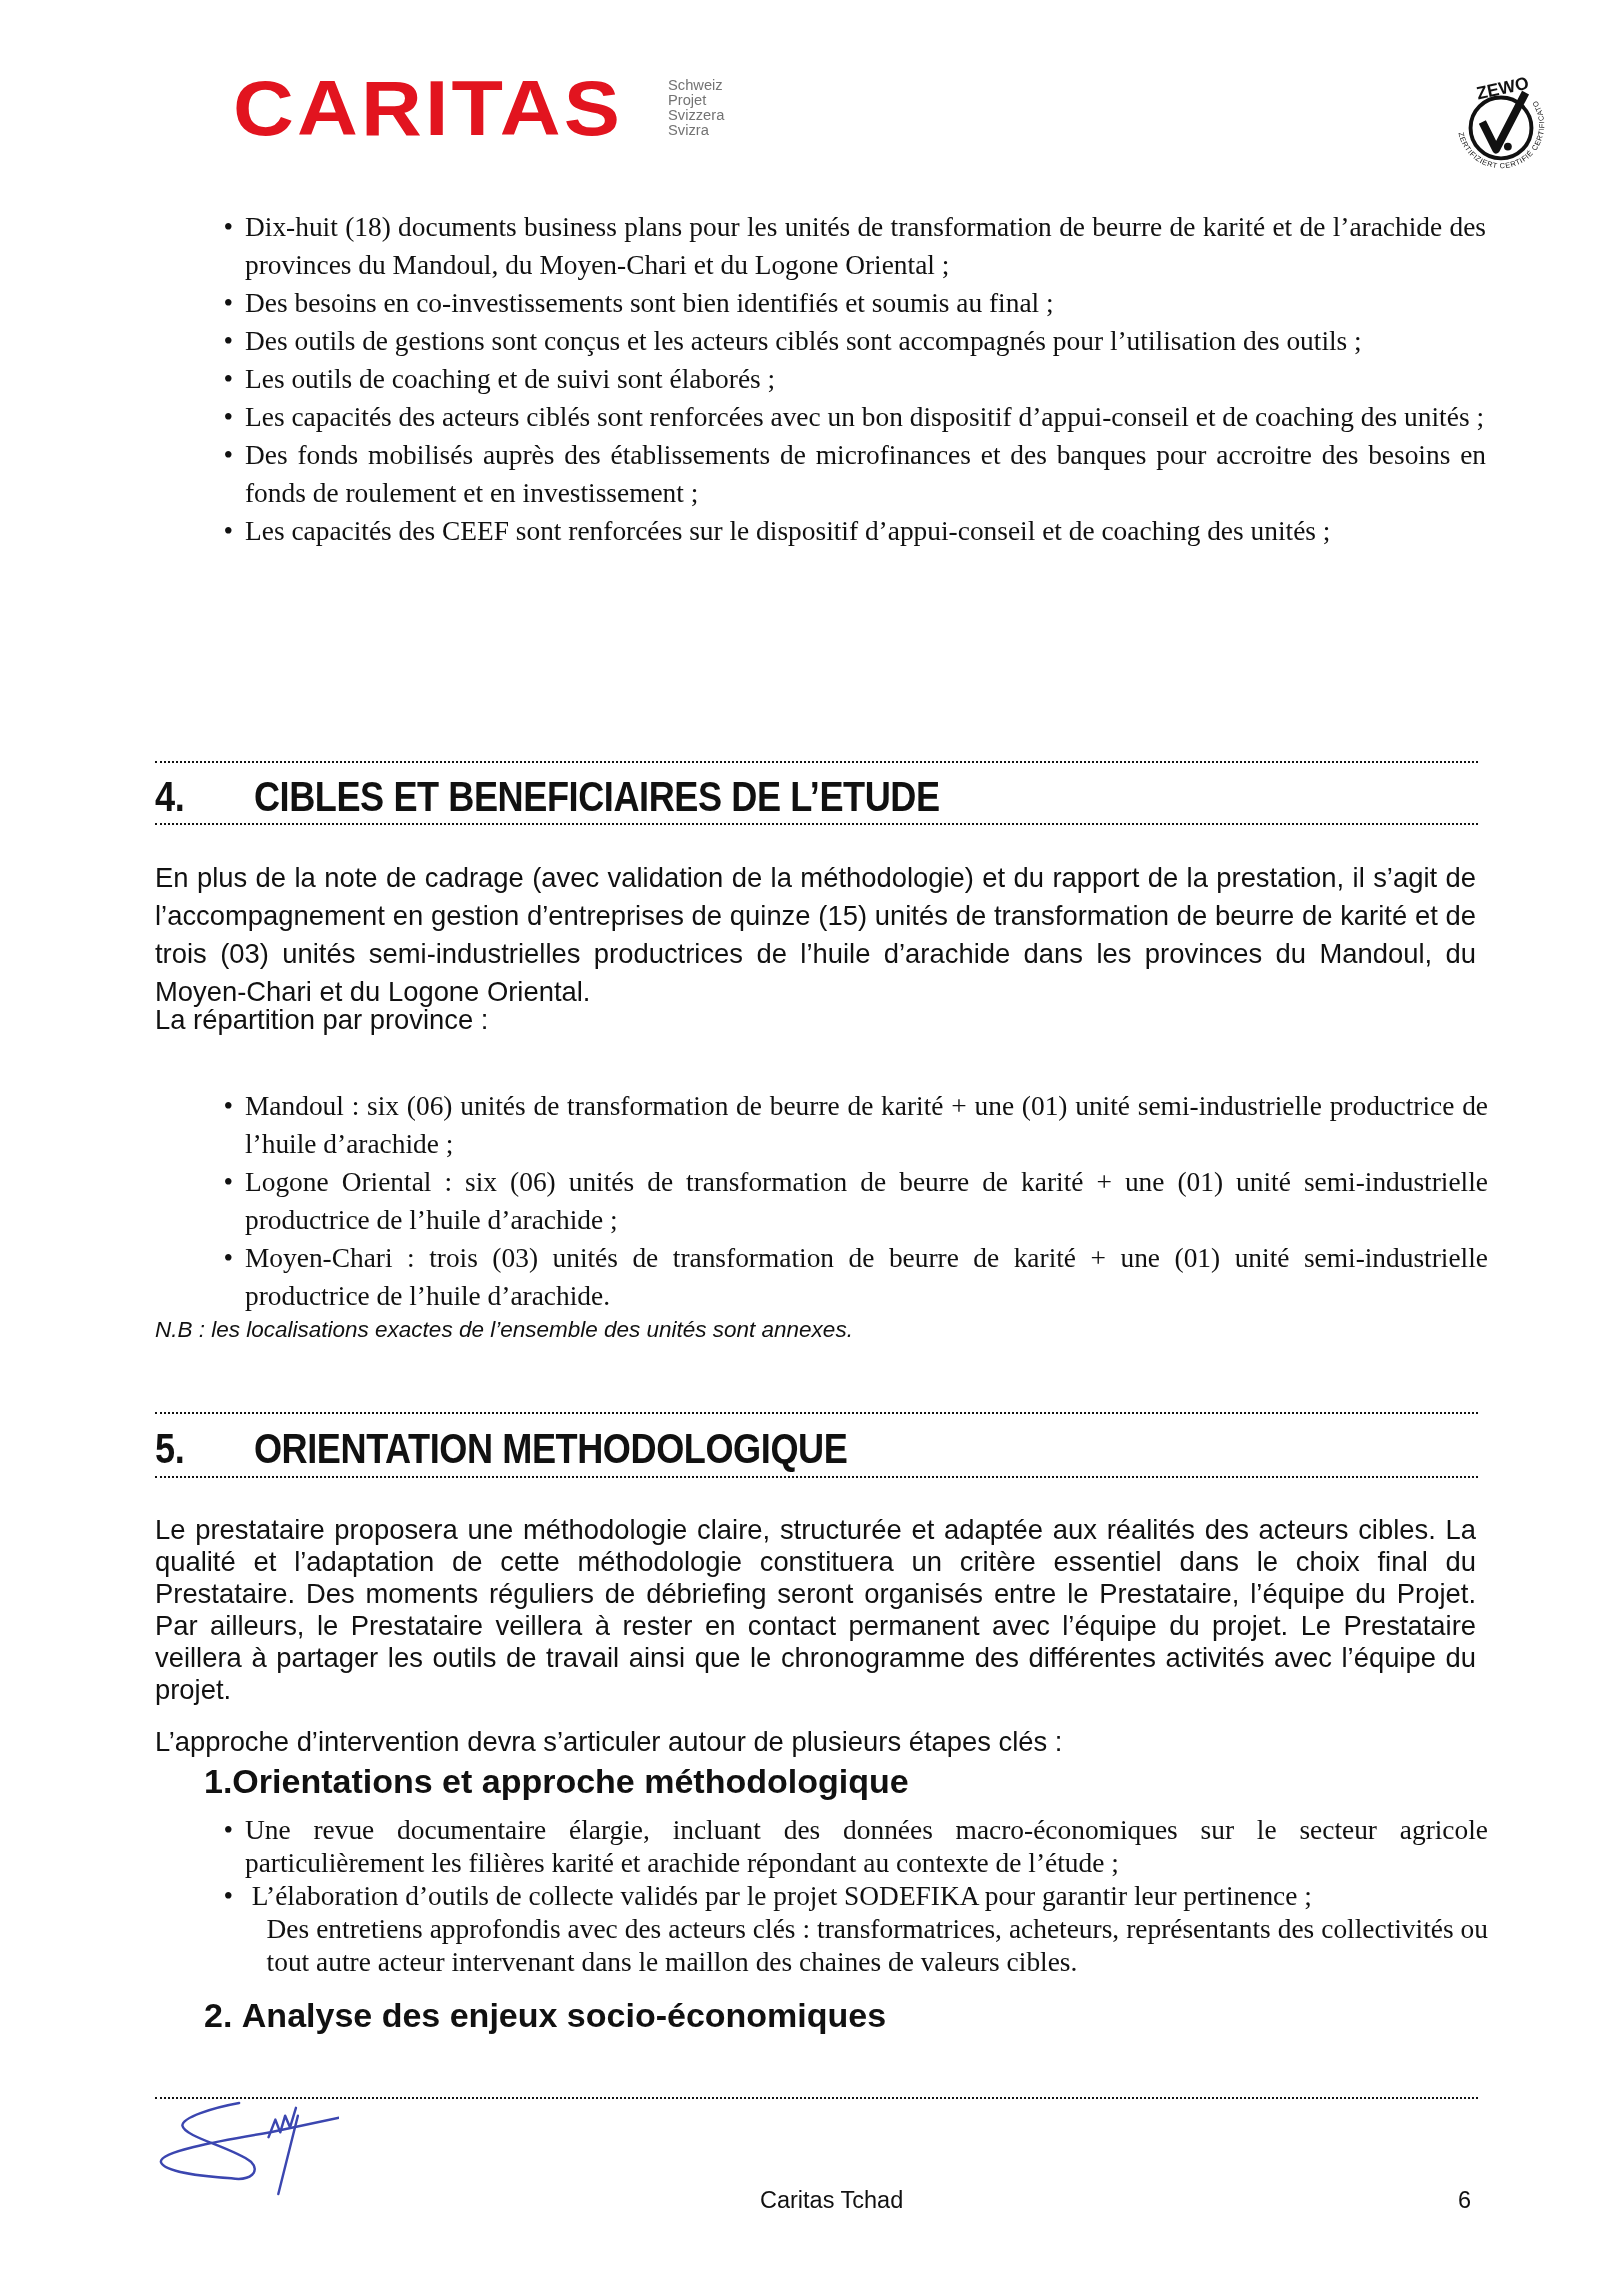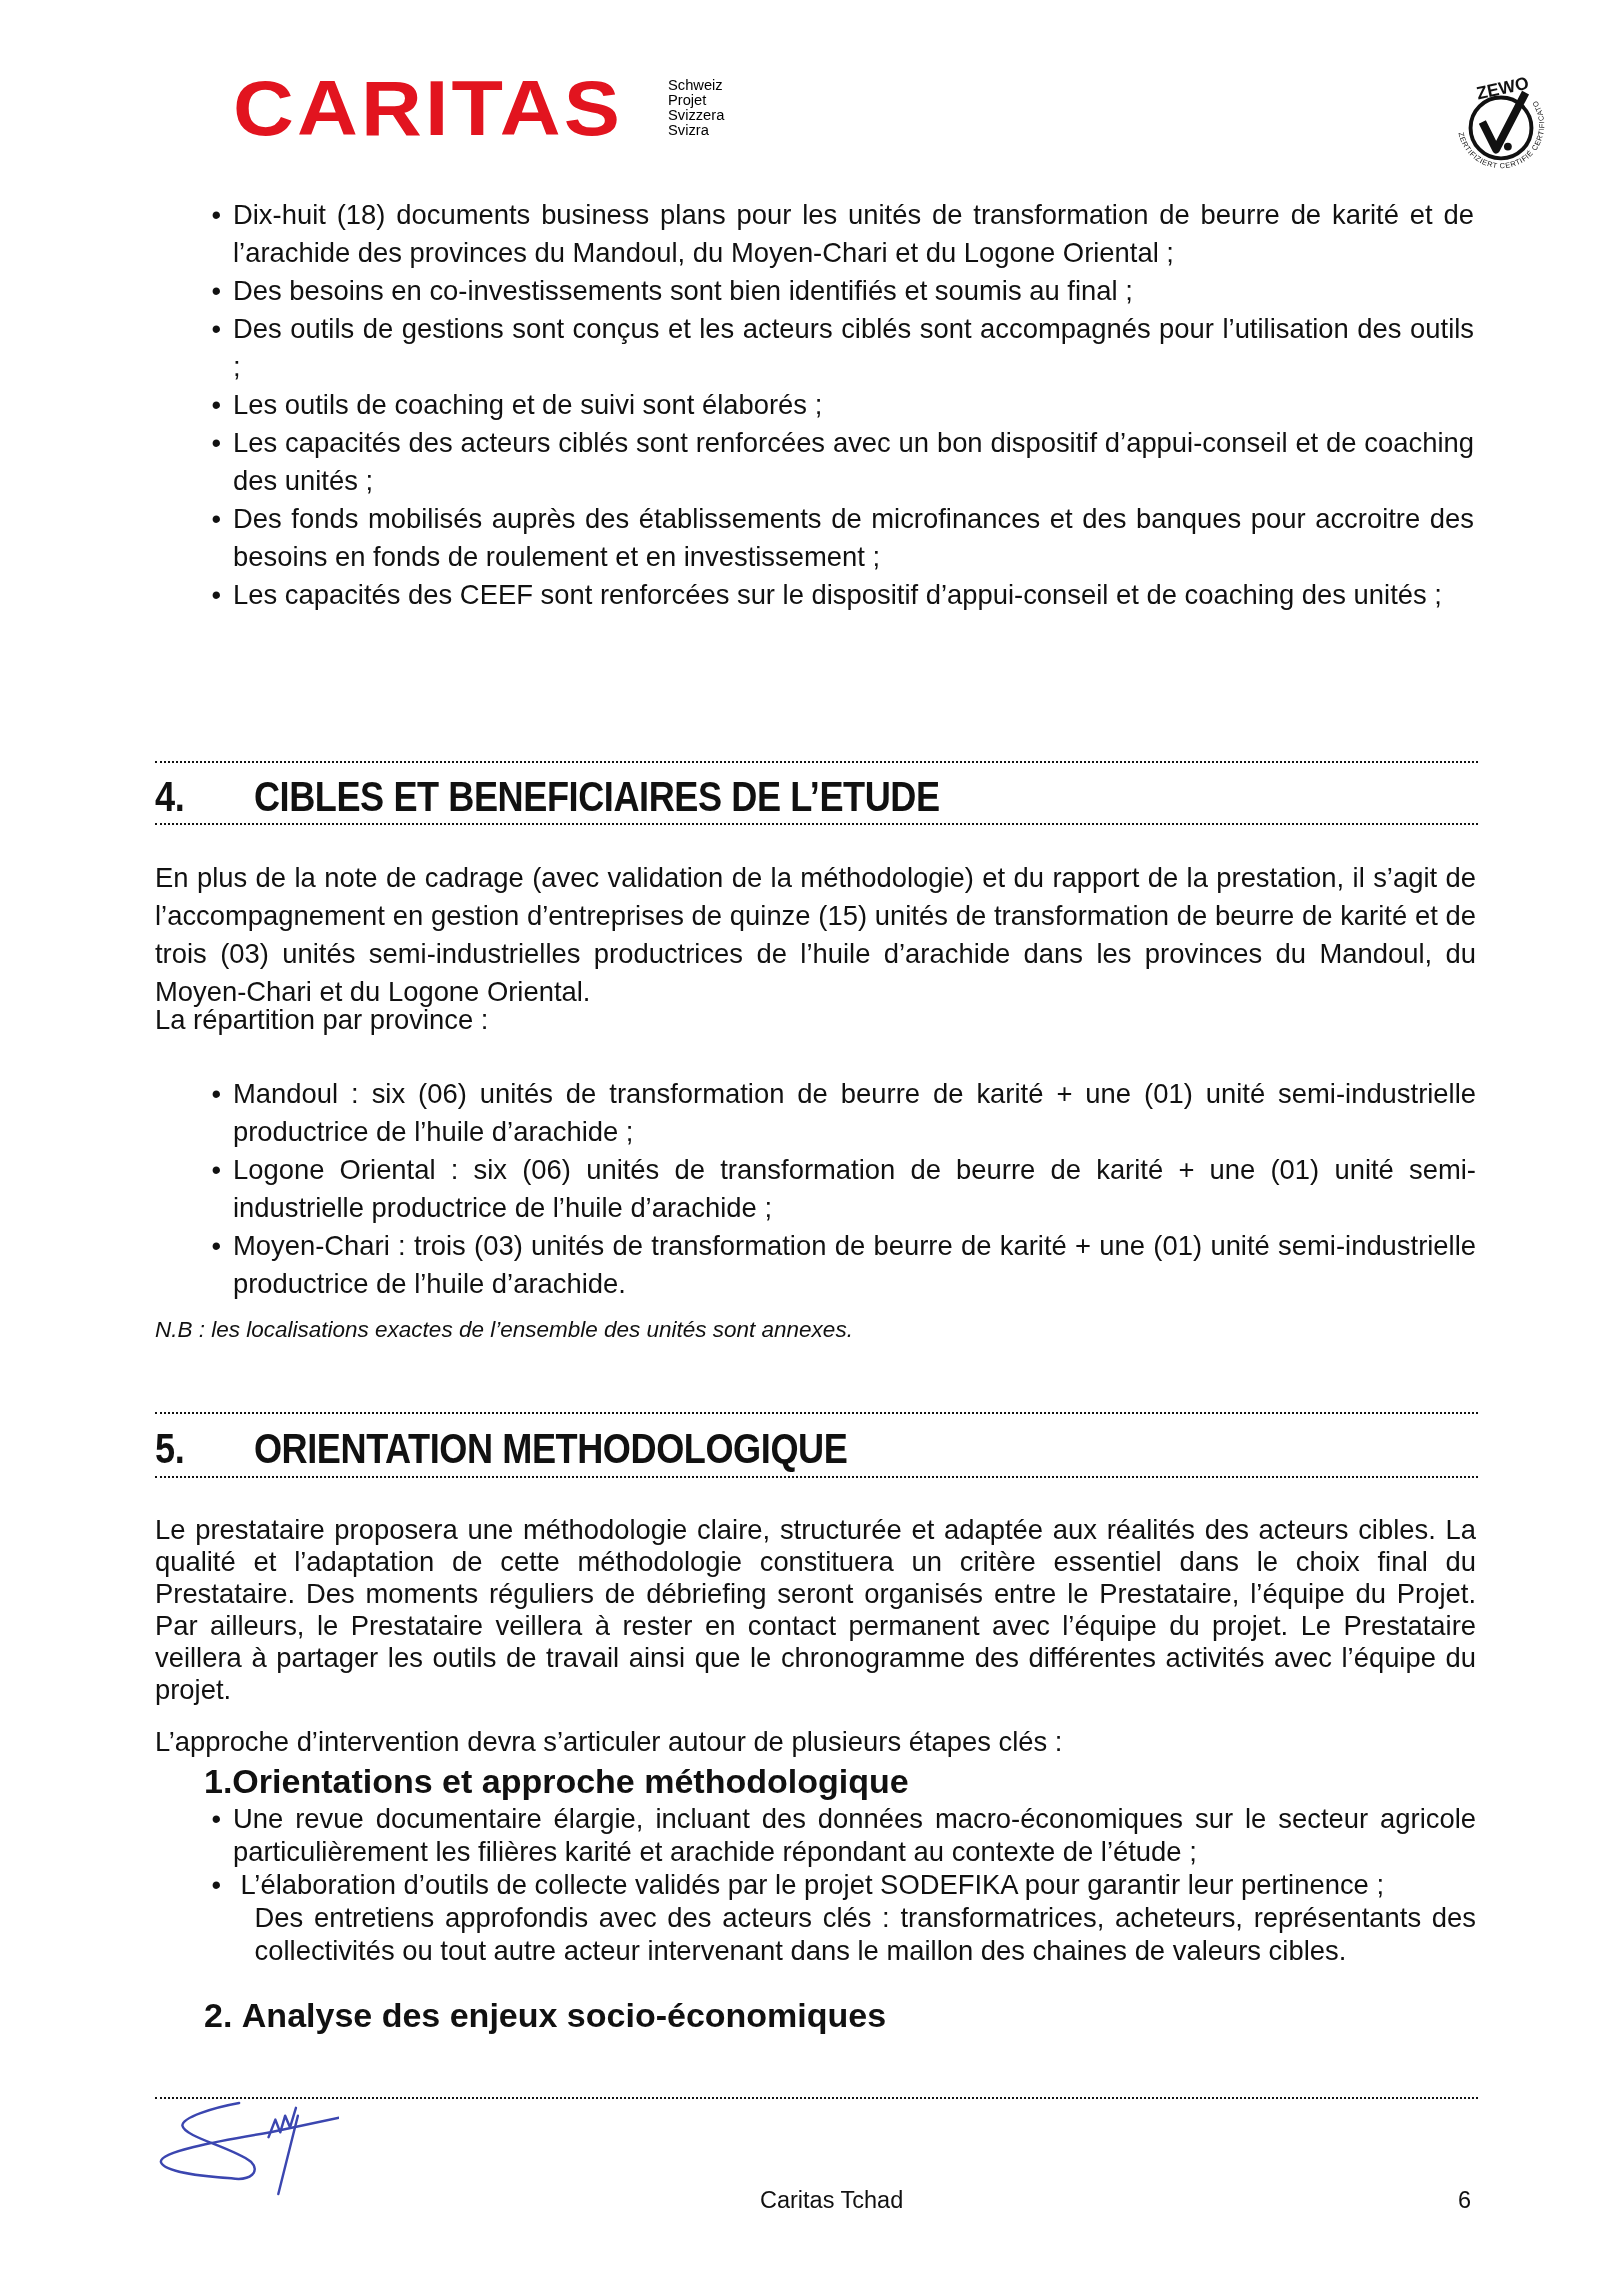--- a/index.html
+++ b/index.html
@@ -3,28 +3,28 @@
 <meta charset="utf-8">
 <style>
   html, body { margin: 0; padding: 0; background: #ffffff; }
   body { width: 1621px; height: 2293px; position: relative; overflow: hidden;
          font-family: "Liberation Sans", sans-serif; color: #111; }
   .abs { position: absolute; }
 
   
   .logo-word { left: 233px; top: 69px; font-family: "Liberation Sans", sans-serif; font-weight: bold;
                font-size: 78px; letter-spacing: 2.9px; color: #e2141f; line-height: 78px; transform: scaleX(1.08); transform-origin: left center; }
-  .logo-langs { left: 668px; top: 78px; font-size: 14.7px; line-height: 14.7px; color: #000000; }
+  .logo-langs { left: 668px; top: 78px; font-size: 14.7px; line-height: 14.7px; color: #737373; }
   .logo-langs div { height: 15px; }
   .zewo { left: 1447px; top: 71px; width: 108px; height: 108px; }
 
   
   .txt { font-size: 27.4px; line-height: 38px; }
   .justify { text-align: justify; text-align-last: left; }
-  ul.bul { list-style: none; margin: 0; padding: 0; }
+  ul.bul { list-style: none; margin: 12px; padding: 0; font-family: Liberation Serif, serif; }
   ul.bul li { position: relative; padding-left: 0; }
 
   .list1 { left: 233px; top: 196px; width: 1241px; }
   .list1 li { padding-left: 21.6px; text-indent: -21.6px; }
   .list1 .bulchar { display: inline-block; width: 21.6px; text-indent: 0; }
 
   .dotted { left: 155px; width: 1323px; height: 0; border-top: 2.9px dotted #111; }
 
   .sec-title { left: 155px; font-weight: bold; font-size: 42px; line-height: 49px; letter-spacing: -0.5px;
                transform: scaleX(0.86); transform-origin: left center; white-space: nowrap; }

